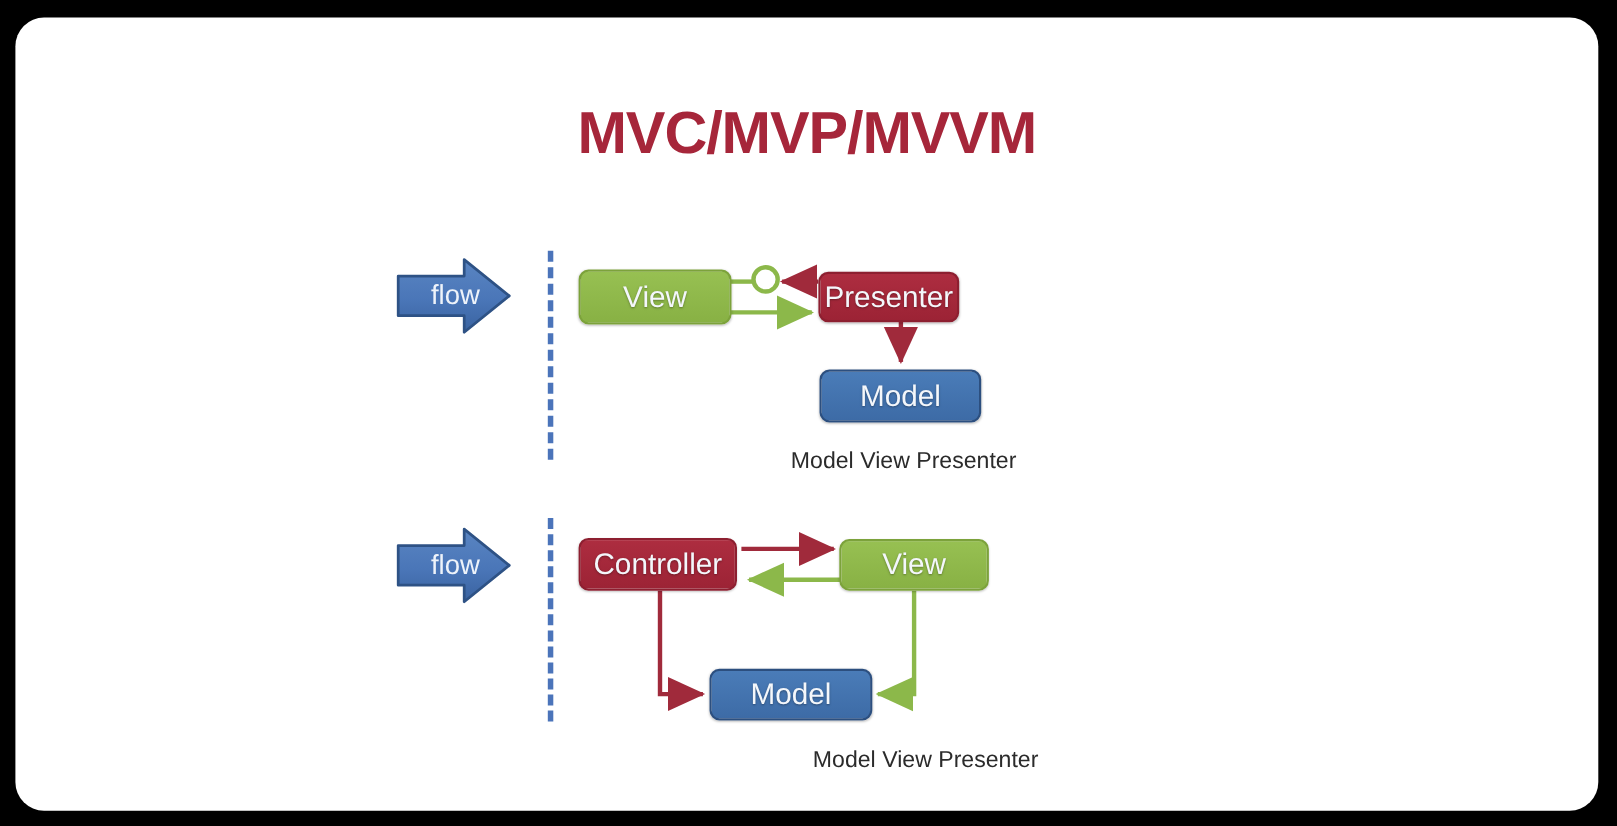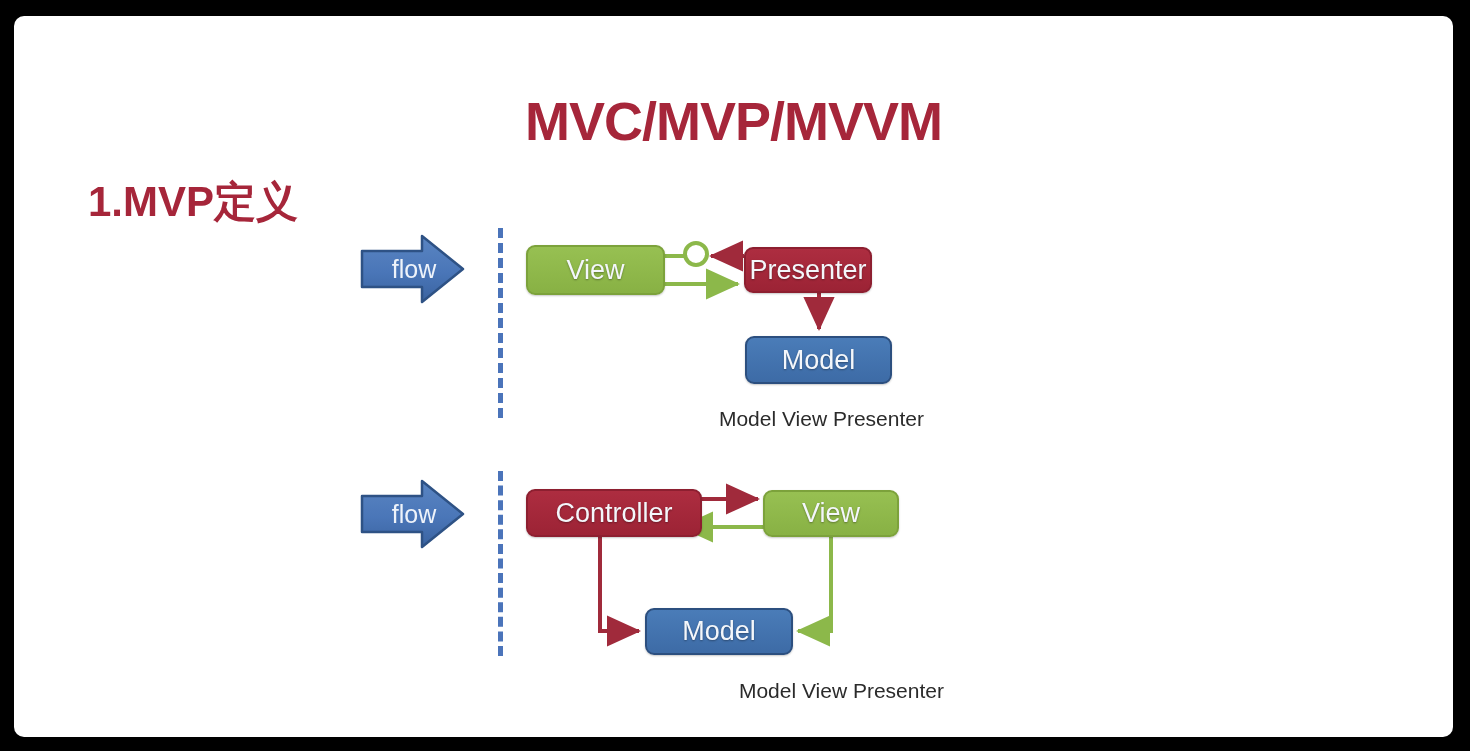--- a/index.html
+++ b/index.html
@@ -20,21 +20,21 @@
     background: #000000;
   }
   
   .slide-panel {
     position: absolute;
     left: 14px;
     top: 16px;
     width: 1439px;
     height: 721px;
     background: #ffffff;
-    border-radius: 10px;
+    border-radius: 26px;
   }
 
   
   .slide-title {
     position: absolute;
     left: 0;
     top: 74px;
     width: 1439px;
     text-align: center;
     font-family: "Liberation Sans", sans-serif;
@@ -143,21 +143,20 @@
   }
 </style>
 </head>
 <body>
 
 <div id="slide-root">
   <div class="slide-panel">
 
     <div class="slide-title">MVC/MVP/MVVM</div>
 
-    <div class="section-title">1.MVP定义</div>
 
     <div class="diagram" id="mvp-diagram">
 
       <div class="flow-arrow" style="left:346px; top:216px;">
         <svg width="106" height="74" viewBox="0 0 106 74">
           <defs>
             <linearGradient id="flowGradA" x1="0" y1="0" x2="0" y2="1">
               <stop offset="0%" stop-color="#5a85c2"></stop>
               <stop offset="55%" stop-color="#4a76b8"></stop>
               <stop offset="100%" stop-color="#3a63a0"></stop>
@@ -243,21 +242,21 @@
 
         <path d="M660,483 L744,483" stroke="#a02a3b" stroke-width="4" fill="none" marker-end="url(#arrRedR2)"></path>
 
         <path d="M750,511 L667,511" stroke="#8cb84a" stroke-width="4" fill="none" marker-end="url(#arrGreenL2)"></path>
 
         <path d="M586,521 L586,615 L625,615" stroke="#a02a3b" stroke-width="4" fill="none" marker-end="url(#arrRedR3)" stroke-linejoin="miter"></path>
 
         <path d="M817,521 L817,615 L784,615" stroke="#8cb84a" stroke-width="4" fill="none" marker-end="url(#arrGreenL3)" stroke-linejoin="miter"></path>
       </svg>
 
-      <div class="node node-red" style="left:512px; top:473px; width:176px; height:48px;">
+      <div class="node node-red" style="left:512px; top:473px; width:144px; height:48px;">
         <span>Controller</span>
       </div>
       <div class="node node-green" style="left:749px; top:474px; width:136px; height:47px;">
         <span>View</span>
       </div>
       <div class="node node-blue" style="left:631px; top:592px; width:148px; height:47px;">
         <span>Model</span>
       </div>
 
       <div class="caption" style="left:480px; top:663px; width:450px;">Model View Presenter</div>

